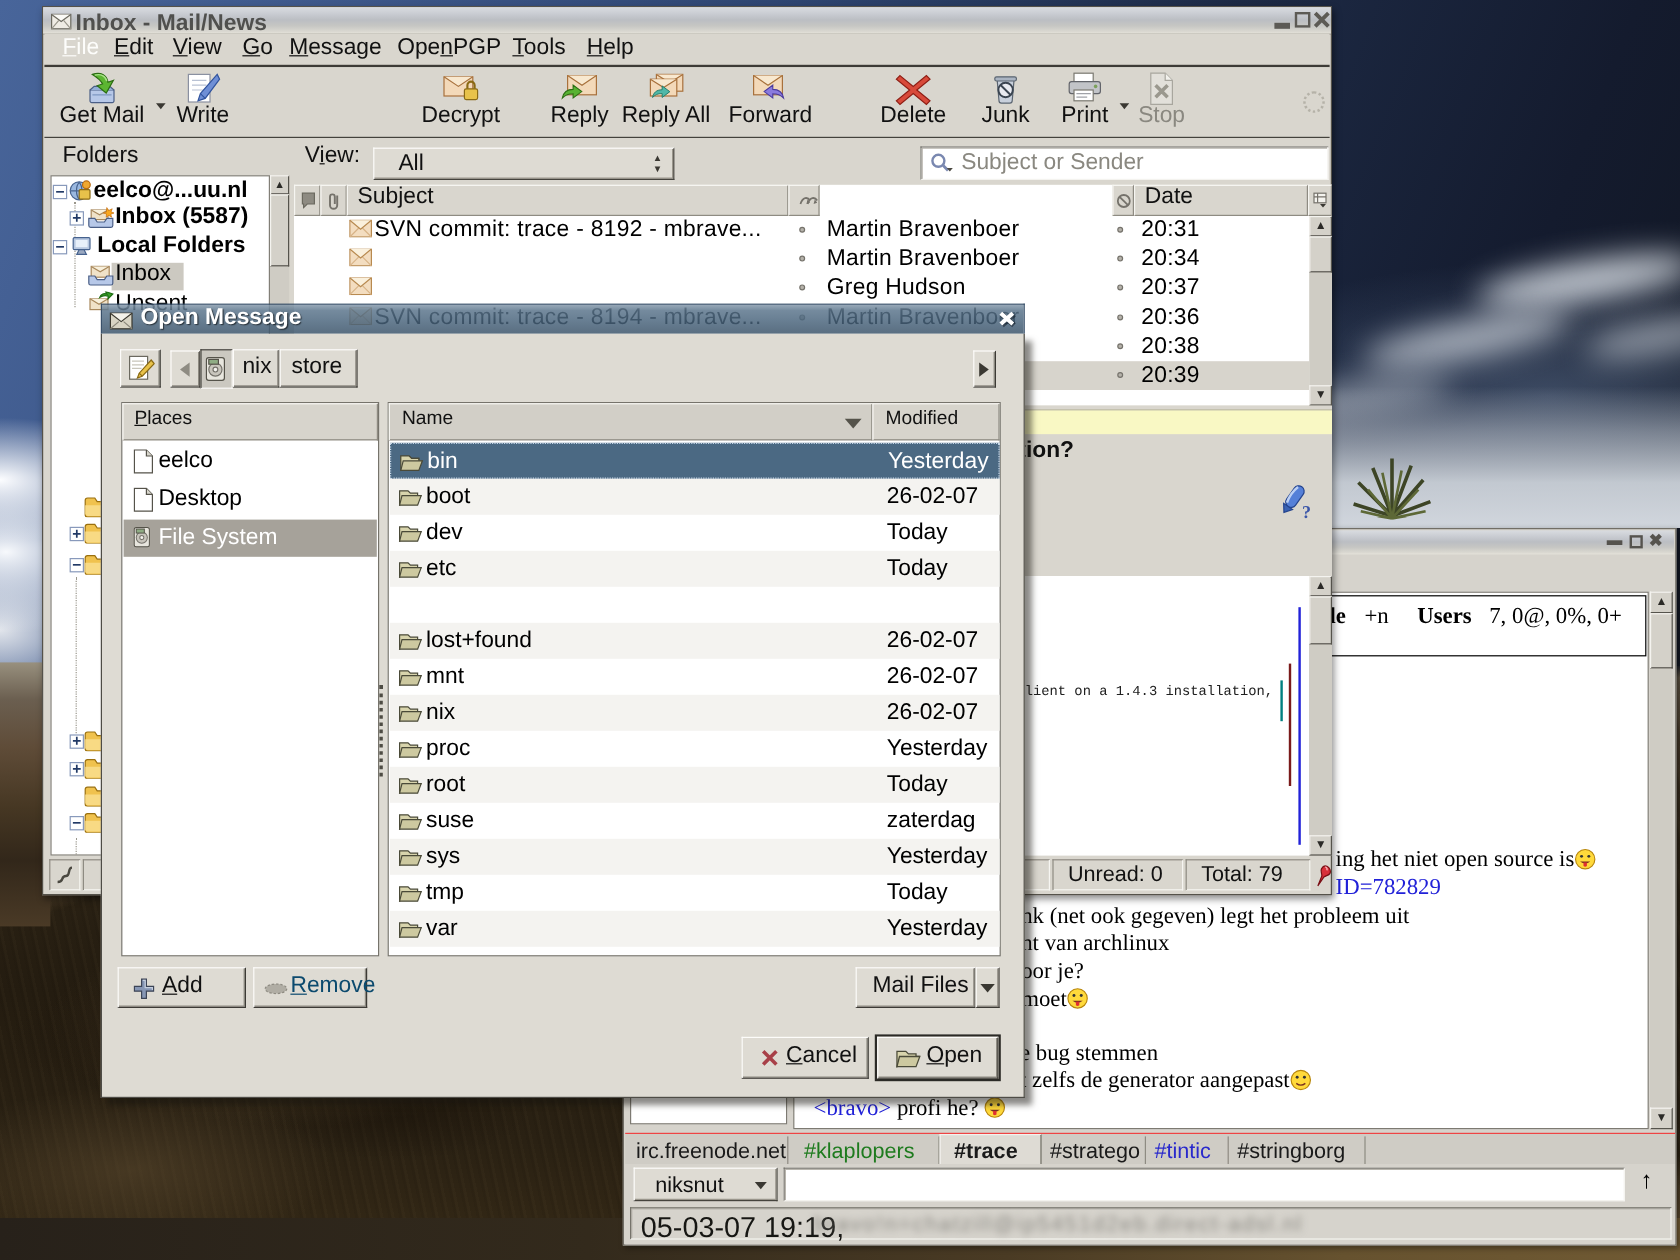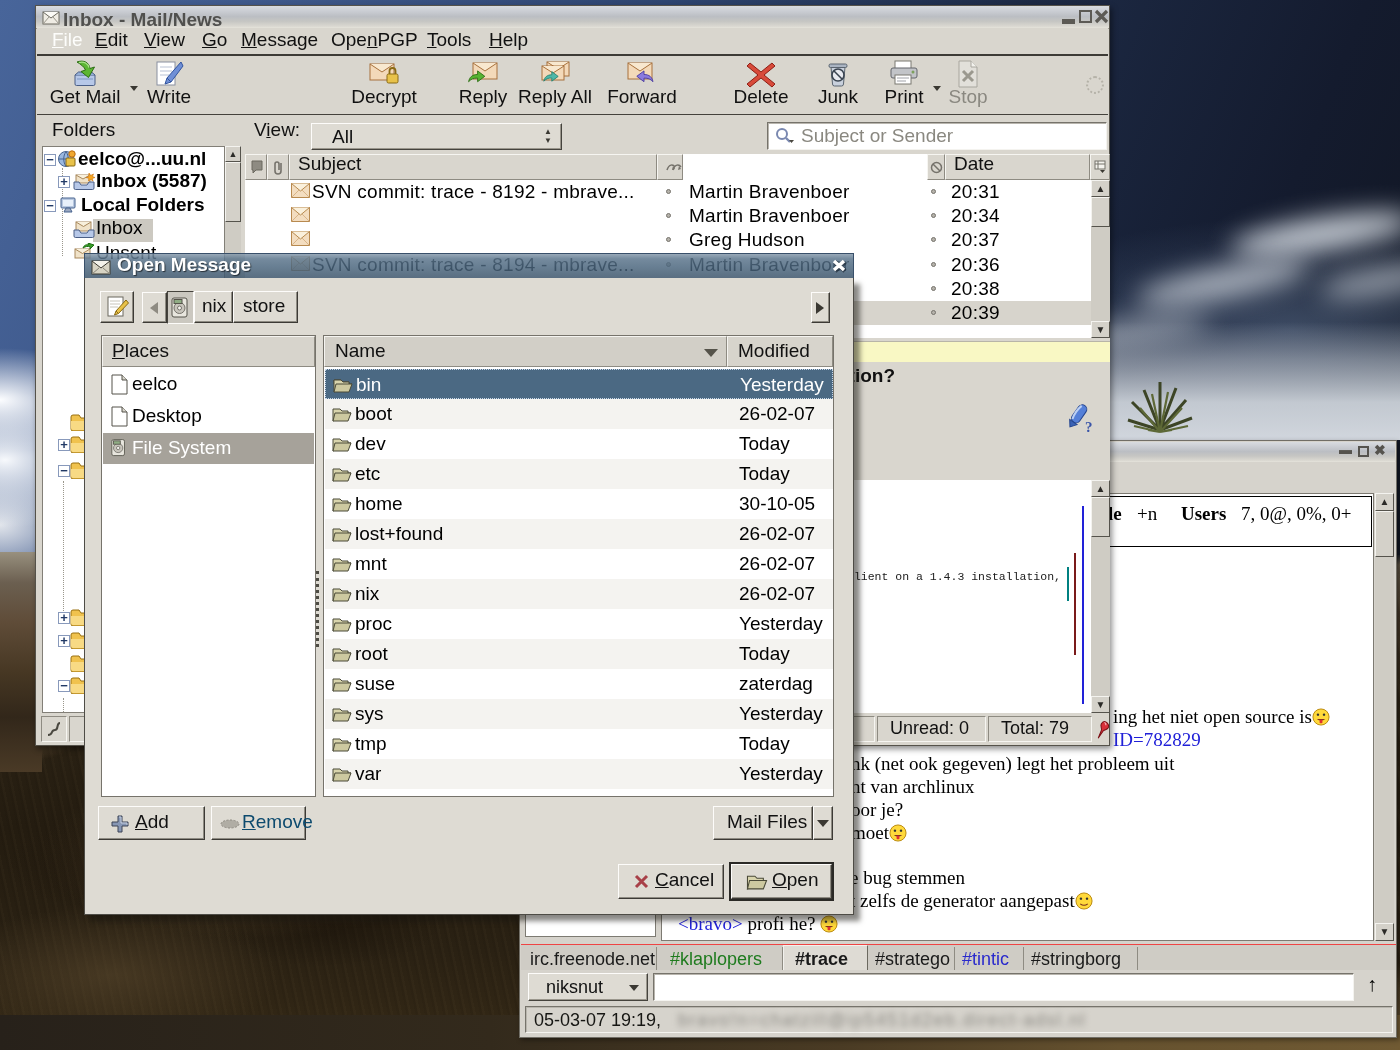--- a/index.html
+++ b/index.html
@@ -70,21 +70,21 @@
 .trow{position:absolute;height:24px;font-size:19px;color:#000;white-space:nowrap;letter-spacing:.25px}
 .dot{position:absolute;width:5px;height:5px;border-radius:50%;background:#b5b2aa;border:1px solid #75726b}
 
 #mp{position:absolute;left:209px;top:332px;width:865px;height:375px;background:#d9d6ce}
 .sfield{position:absolute;height:26px;border-top:1px solid #8e8b82;border-left:1px solid #8e8b82;border-right:1px solid #f6f5f1;border-bottom:1px solid #f6f5f1;font-size:18px;color:#111;background:#d9d6ce}
 
 #dlg{position:absolute;left:84px;top:253px;width:779px;height:670px}
 #dlg .frame{position:absolute;left:0;top:25px;width:770px;height:637px;background:#dedbd3;border:1px solid #4e4c46;border-top:none;box-shadow:6px 6px 5px rgba(22,19,14,.5)}
 #dlg .dtitle{position:absolute;left:0px;top:0px;width:770px;height:25px;background:linear-gradient(to bottom,rgba(134,154,172,.85) 0%,rgba(90,116,139,.84) 20%,rgba(73,100,124,.83) 55%,rgba(62,86,108,.86) 100%);border:1px solid #39506a;border-bottom:none}
 #dlg .dtitle .txt{position:absolute;left:32px;top:0px;font-size:19px;font-weight:bold;color:#fff;text-shadow:1px 1px 1px rgba(0,0,0,.6)}
-.pane-hdr{position:absolute;left:0;top:0;right:0;height:31px;background:#d7d4cc;border-top:1px solid #f5f4f0;border-left:1px solid #f5f4f0;border-right:1px solid #8e8b82;border-bottom:1px solid #8e8b82;font-size:19px;color:#111}
+.pane-hdr{position:absolute;left:0;top:0;right:0;height:31px;background:#d7d4cc;border-top:1px solid #f5f4f0;border-left:1px solid #f5f4f0;border-right:1px solid #8e8b82;border-bottom:1px solid #8e8b82;font-size:16px;color:#111}
 .dbtn{position:absolute;background:#dedbd3;border-top:1px solid #fdfcfa;border-left:1px solid #fdfcfa;border-right:1px solid #3c3a35;border-bottom:1px solid #3c3a35;box-shadow:inset -1px -1px 0 #8e8b82;font-size:19px;color:#111;text-align:center}
 .flrow{position:absolute;left:1px;width:508px;height:30px;font-size:19px;color:#000}
 .flrow .nm{position:absolute;left:30px;top:4px}
 .flrow .mod{position:absolute;left:414px;top:4px}
 .ficon{position:absolute;left:7px;top:7px}
 </style></head>
 <body>
 <div id="desk">
   <div id="sky"></div>
   <div id="ground"></div>
@@ -168,21 +168,21 @@
   <div class="inputrow">
     <div class="btn abs" style="left:7px;top:3px;width:120px;height:28px;font-size:18px;color:#111">
       <span class="abs" style="left:17px;top:3px">niksnut</span>
       <span class="arr abs" style="left:100px;top:11px;border-left:5px solid transparent;border-right:5px solid transparent;border-top:6px solid #3a3832"></span>
     </div>
     <div class="sunk abs" style="left:132px;top:3px;width:701px;height:28px;background:#fff"></div>
     <div class="abs" style="left:839px;top:3px;width:24px;height:26px;font-size:20px;color:#000;font-weight:bold;text-align:center">↑</div>
   </div>
   <div class="stbar">
     <div class="sunk abs" style="left:4px;top:2px;width:868px;height:27px;background:#d6d3cc">
-      <span class="abs" style="left:8px;top:3px;font-size:18px;color:#161613">05-03-07 19:19,</span>
+      <span class="abs" style="left:8px;top:3px;font-size:24px;color:#161613">05-03-07 19:19,</span>
       <span class="abs" style="left:152px;top:3px;font-size:18px;color:#8c8a84;filter:blur(3px);letter-spacing:1.5px">bravo!n=chatzill@ip5451d2eb.direct-adsl.nl</span>
     </div>
   </div>
 </div>
 <div id="mail">
   <div class="titlebar tb-inactive"></div>
   <svg class="abs" style="left:6px;top:3px" width="19" height="17" viewBox="0 0 19 17">
       <rect x="1" y="3" width="16" height="12" fill="#efece4" stroke="#6b695f"></rect>
       <path d="M1 3l8 6 8-6" fill="#fbfaf6" stroke="#6b695f"></path>
       <path d="M1 15l6-7M17 15l-6-7" fill="none" stroke="#9a978c"></path>
@@ -615,28 +615,20 @@
         <span class="mod">Today</span>
       </div>
     <div class="flrow" style="top:123px;background:#f4f3f0">
       <svg class="ficon" width="20" height="17" viewBox="0 0 20 17">
           <path d="M1 15V3h7l2 2h6v2h3z" fill="#d8d4ac" stroke="#4a4a38" fill-rule="evenodd"></path>
           <path d="M3 7h16l-3 8H1z" fill="#cdc9a0" stroke="#4a4a38"></path>
         </svg>
       <span class="nm">etc</span>
         <span class="mod">Today</span>
       </div>
-    <div class="flrow" style="top:153px">
-      <svg class="ficon" width="20" height="17" viewBox="0 0 20 17">
-          <path d="M1 15V3h7l2 2h6v2h3z" fill="#d8d4ac" stroke="#4a4a38" fill-rule="evenodd"></path>
-          <path d="M3 7h16l-3 8H1z" fill="#cdc9a0" stroke="#4a4a38"></path>
-        </svg>
-      <span class="nm">home</span>
-        <span class="mod">30-10-05</span>
-      </div>
     <div class="flrow" style="top:183px;background:#f4f3f0">
       <svg class="ficon" width="20" height="17" viewBox="0 0 20 17">
           <path d="M1 15V3h7l2 2h6v2h3z" fill="#d8d4ac" stroke="#4a4a38" fill-rule="evenodd"></path>
           <path d="M3 7h16l-3 8H1z" fill="#cdc9a0" stroke="#4a4a38"></path>
         </svg>
       <span class="nm">lost+found</span>
         <span class="mod">26-02-07</span>
       </div>
     <div class="flrow" style="top:213px">
       <svg class="ficon" width="20" height="17" viewBox="0 0 20 17">

